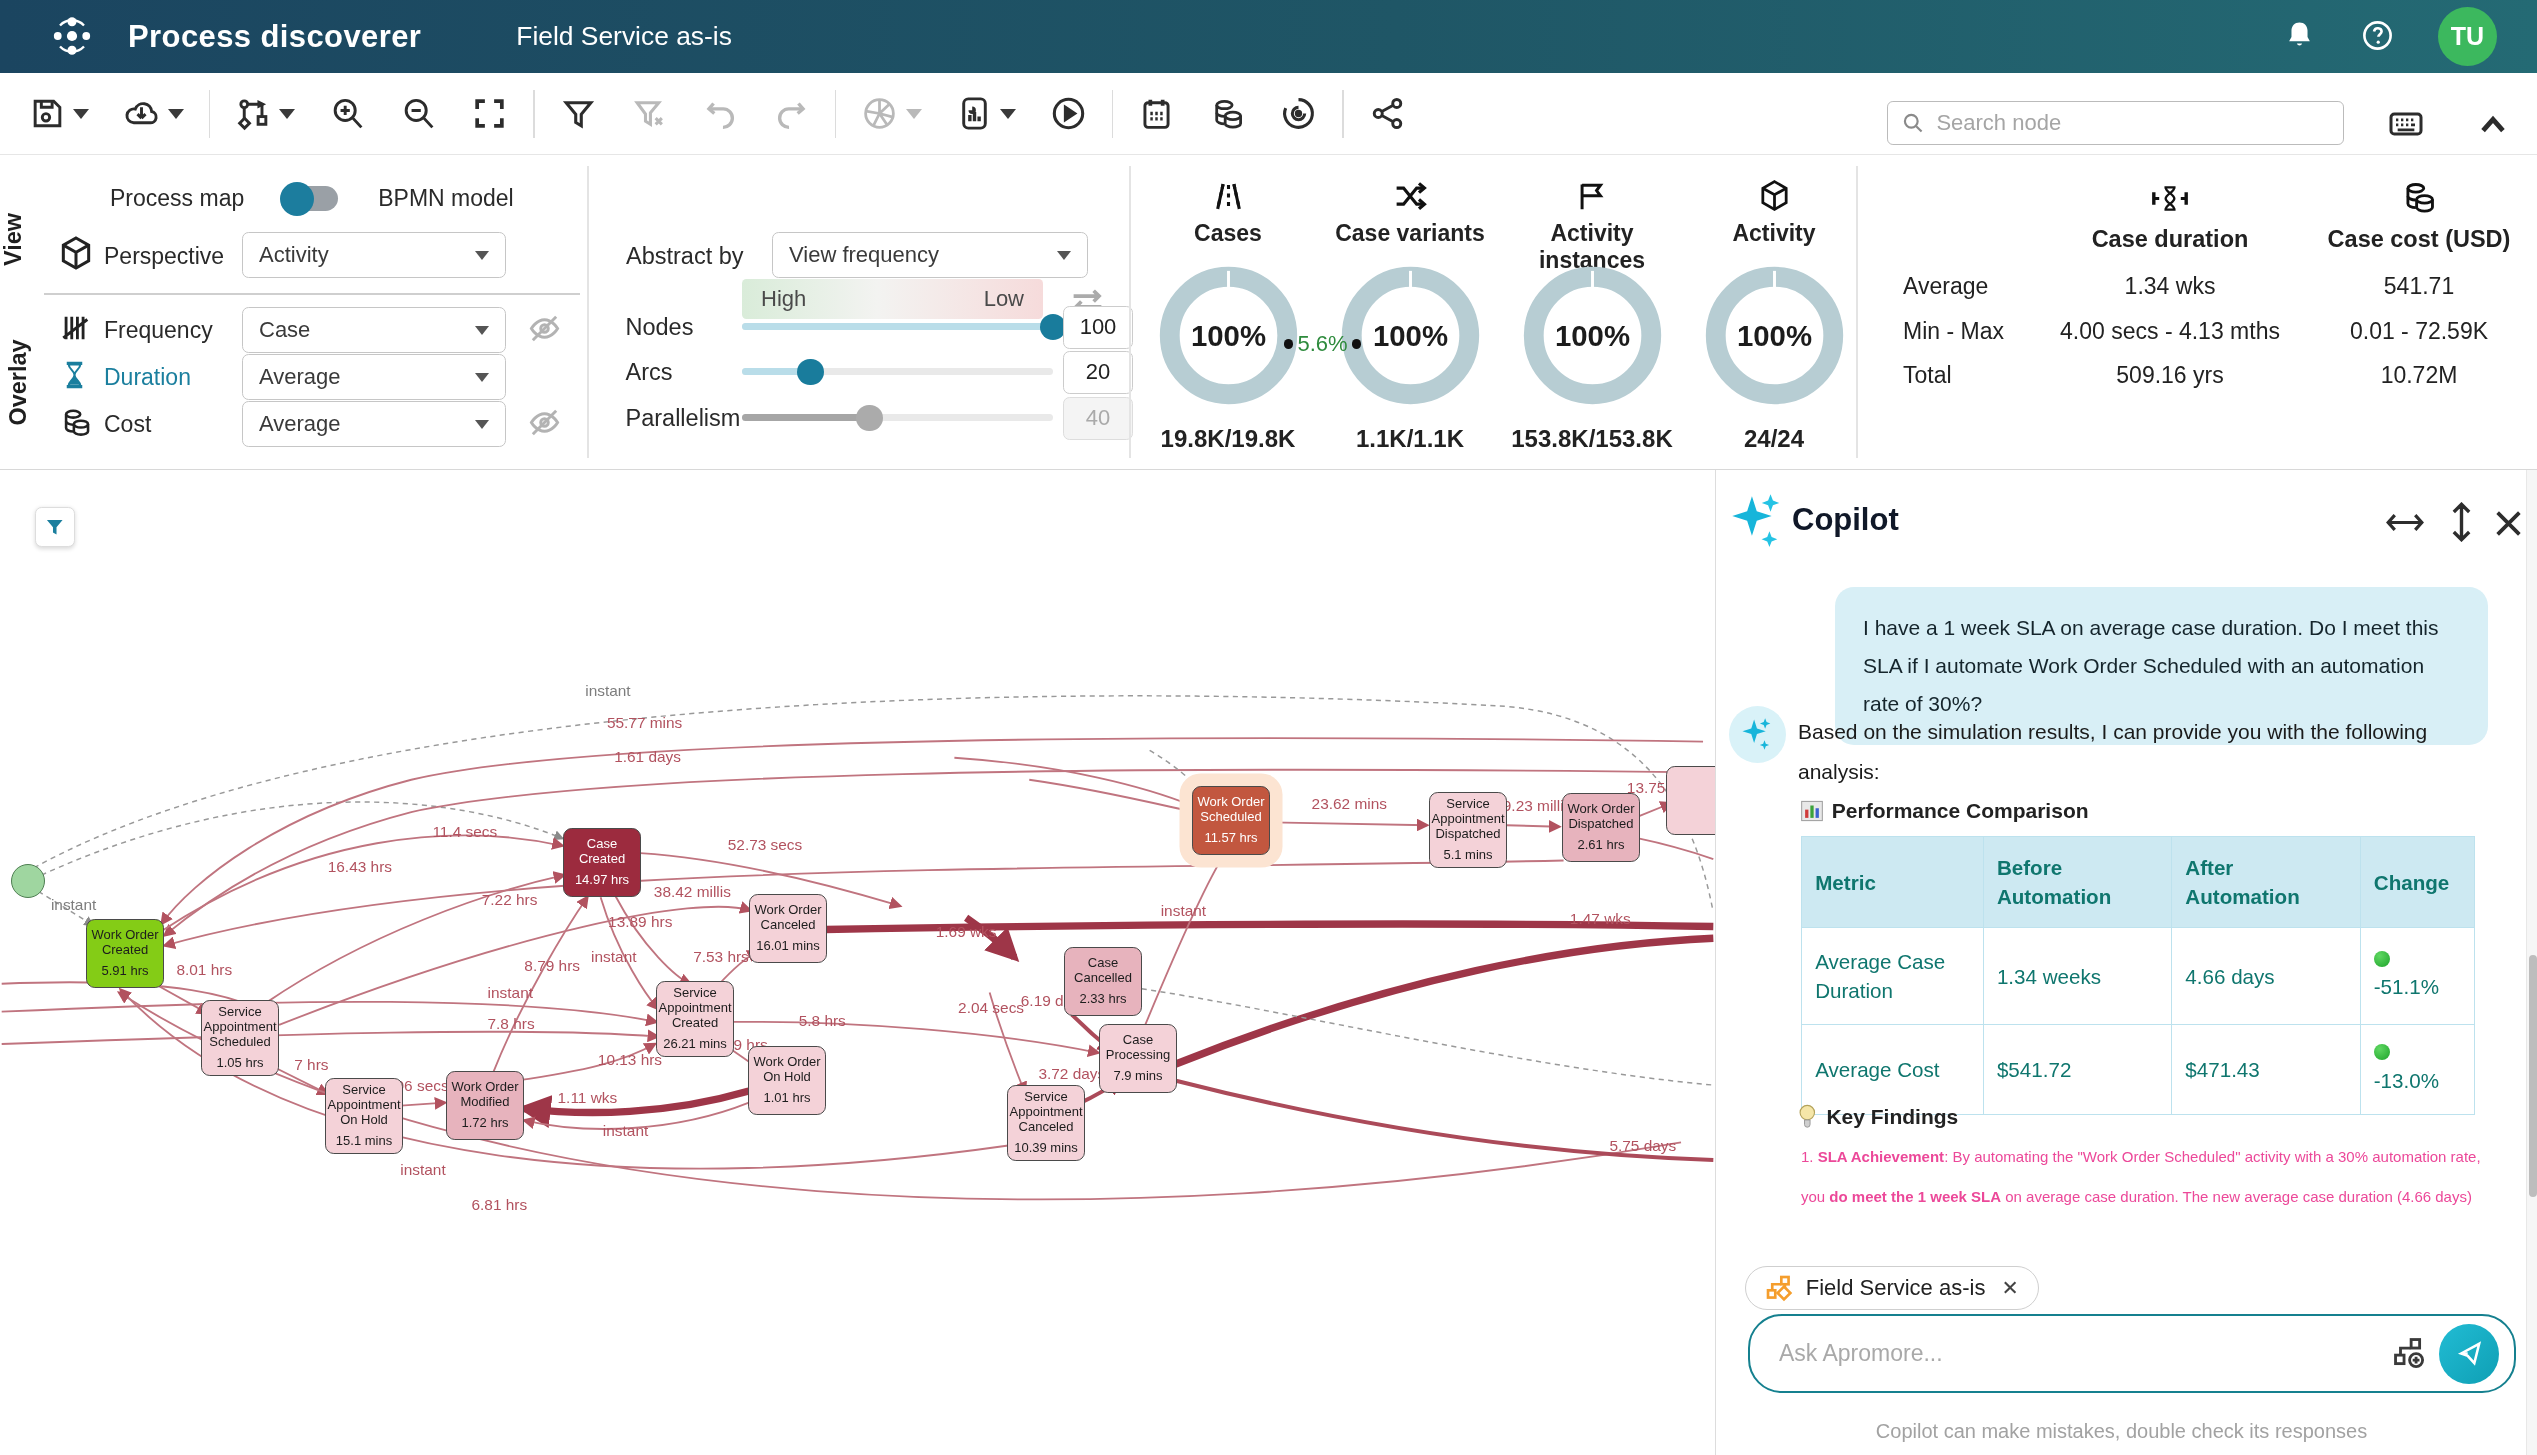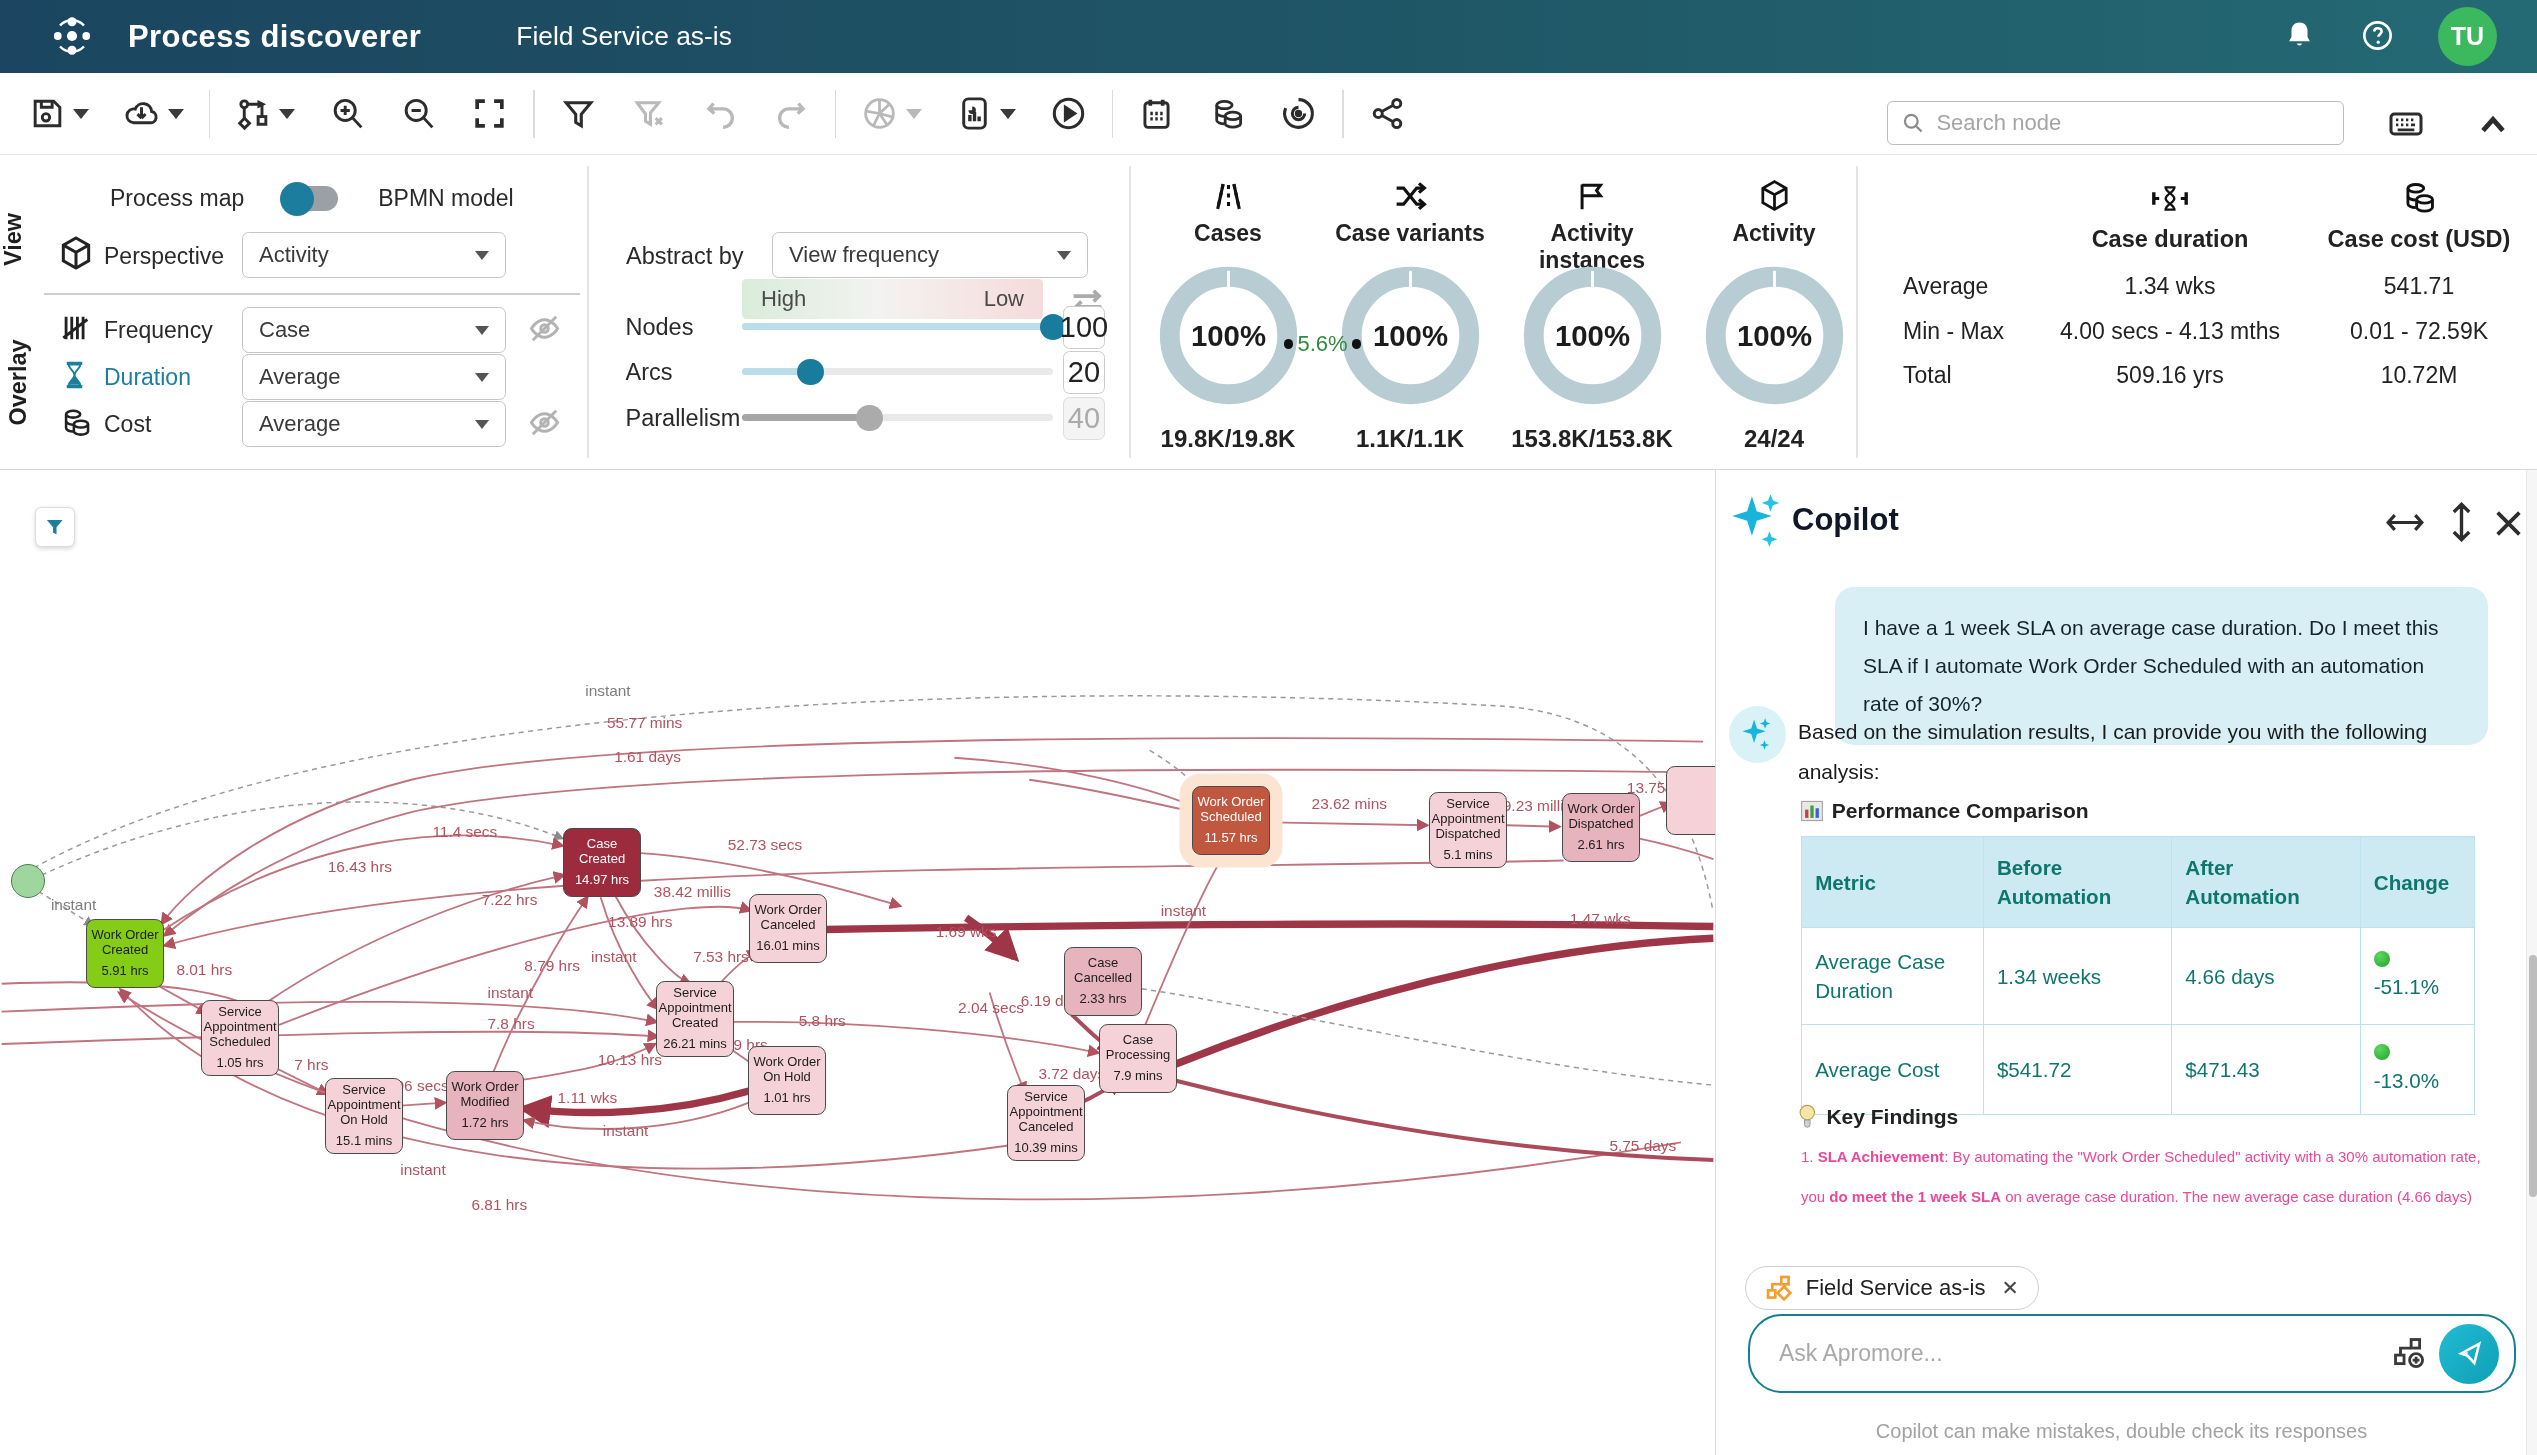--- a/index.html
+++ b/index.html
@@ -53,22 +53,22 @@
     background:#1c7d9e; }
   .eye-off { color:#b3b3b3; }
   .teal { color:#1b7f9e; }
 
   .grad-bar { position:absolute; left:742px; top:90px; width:301px; height:40px; border-radius:4.4px;
     background:linear-gradient(90deg,#d9ecd9, #f3f3f1 45%, #f6dbdb); display:flex; align-items:center;
     justify-content:space-between; padding:0 19px; font-size:22px; color:#4a4a4a; }
   .slider-track { position:absolute; height:7.3px; border-radius:4.4px; background:#e9e9e9; width:311px; left:742px; }
   .slider-fill { position:absolute; height:7.3px; border-radius:4.4px; left:0; top:0; }
   .slider-knob { position:absolute; top:-9.5px; width:26.4px; height:26.4px; border-radius:50%; }
-  .val-box { position:absolute; left:1063px; width:42px; height:43px; border:1.5px solid #ccc; border-radius:6.6px;
-    font-size:29px; display:flex; align-items:center; justify-content:center; color:#222; background:#fff; }
+  .val-box { position:absolute; left:1063px; width:70px; height:43px; border:1.5px solid #ccc; border-radius:6.6px;
+    font-size:22px; display:flex; align-items:center; justify-content:center; color:#222; background:#fff; }
   .val-box.dis { background:#f4f4f4; color:#aaa; border-color:#ddd; }
 
   .stat { position:absolute; top:22px; width:176px; height:280px; display:flex; flex-direction:column; align-items:center; }
   .stat .s-icon { height:38px; color:#111; }
   .stat .s-label { font-size:23px; font-weight:bold; text-align:center; line-height:26.4px; margin-top:4.4px; }
   .stat .donut-wrap { position:absolute; top:87px; }
   .stat .s-val { position:absolute; top:247px; font-size:24px; font-weight:bold; }
   .delta { position:absolute; left:1275px; top:175px; width:95px; display:flex; align-items:center;
     justify-content:center; gap:4.4px; font-size:22px; color:#2e8b3d; }
   .delta .dot { width:9.5px; height:9.5px; border-radius:50%; background:#111; }

